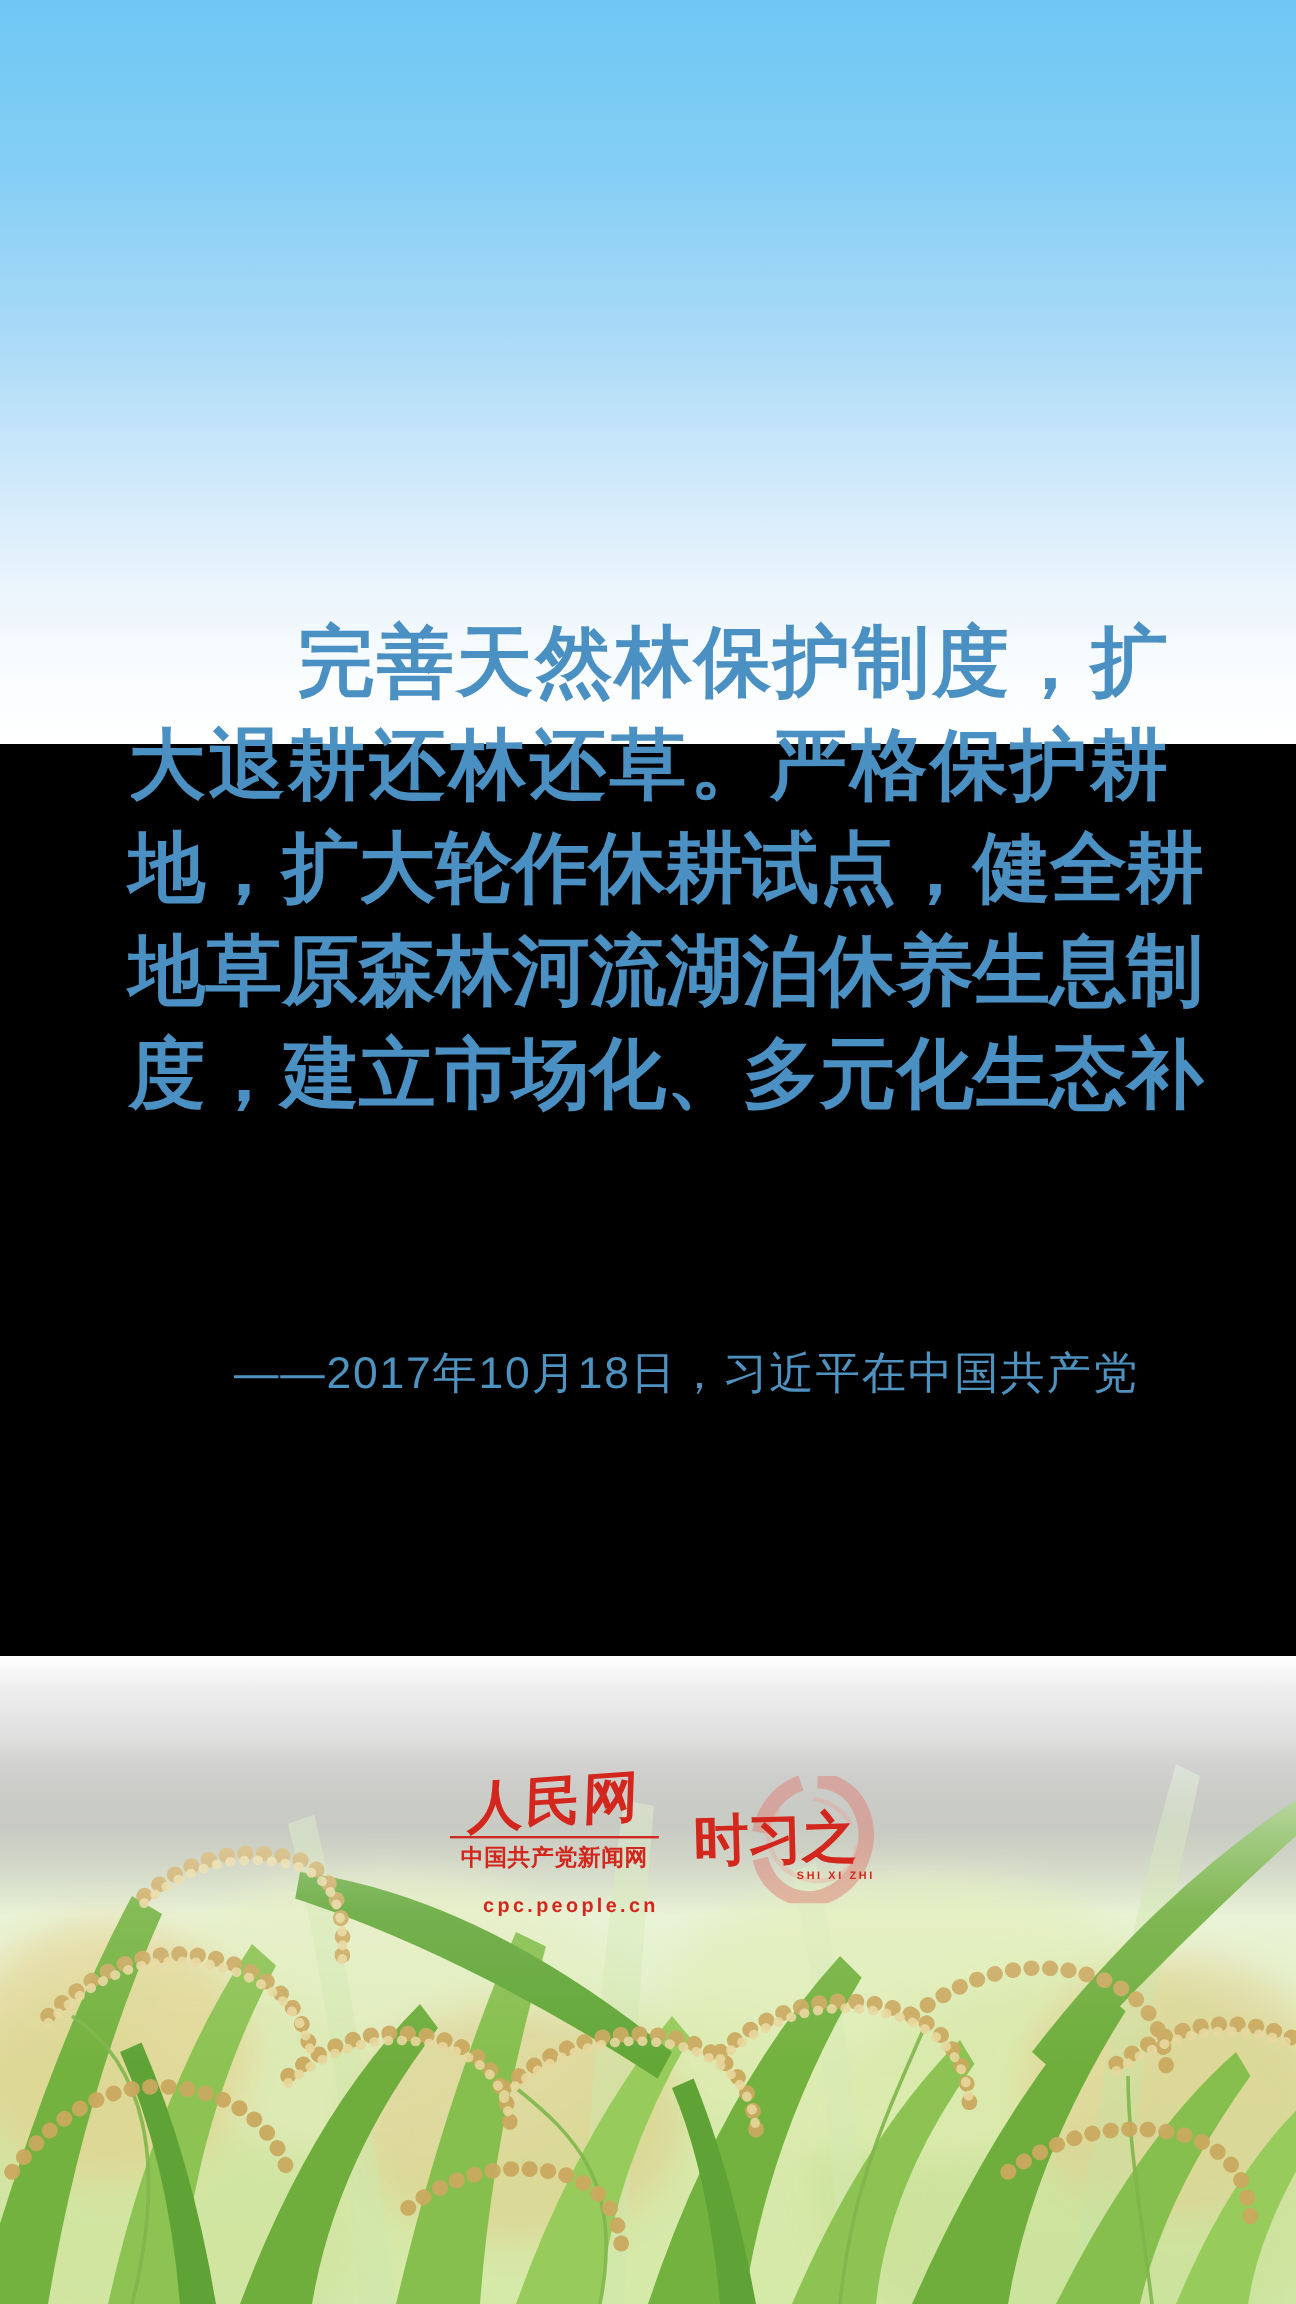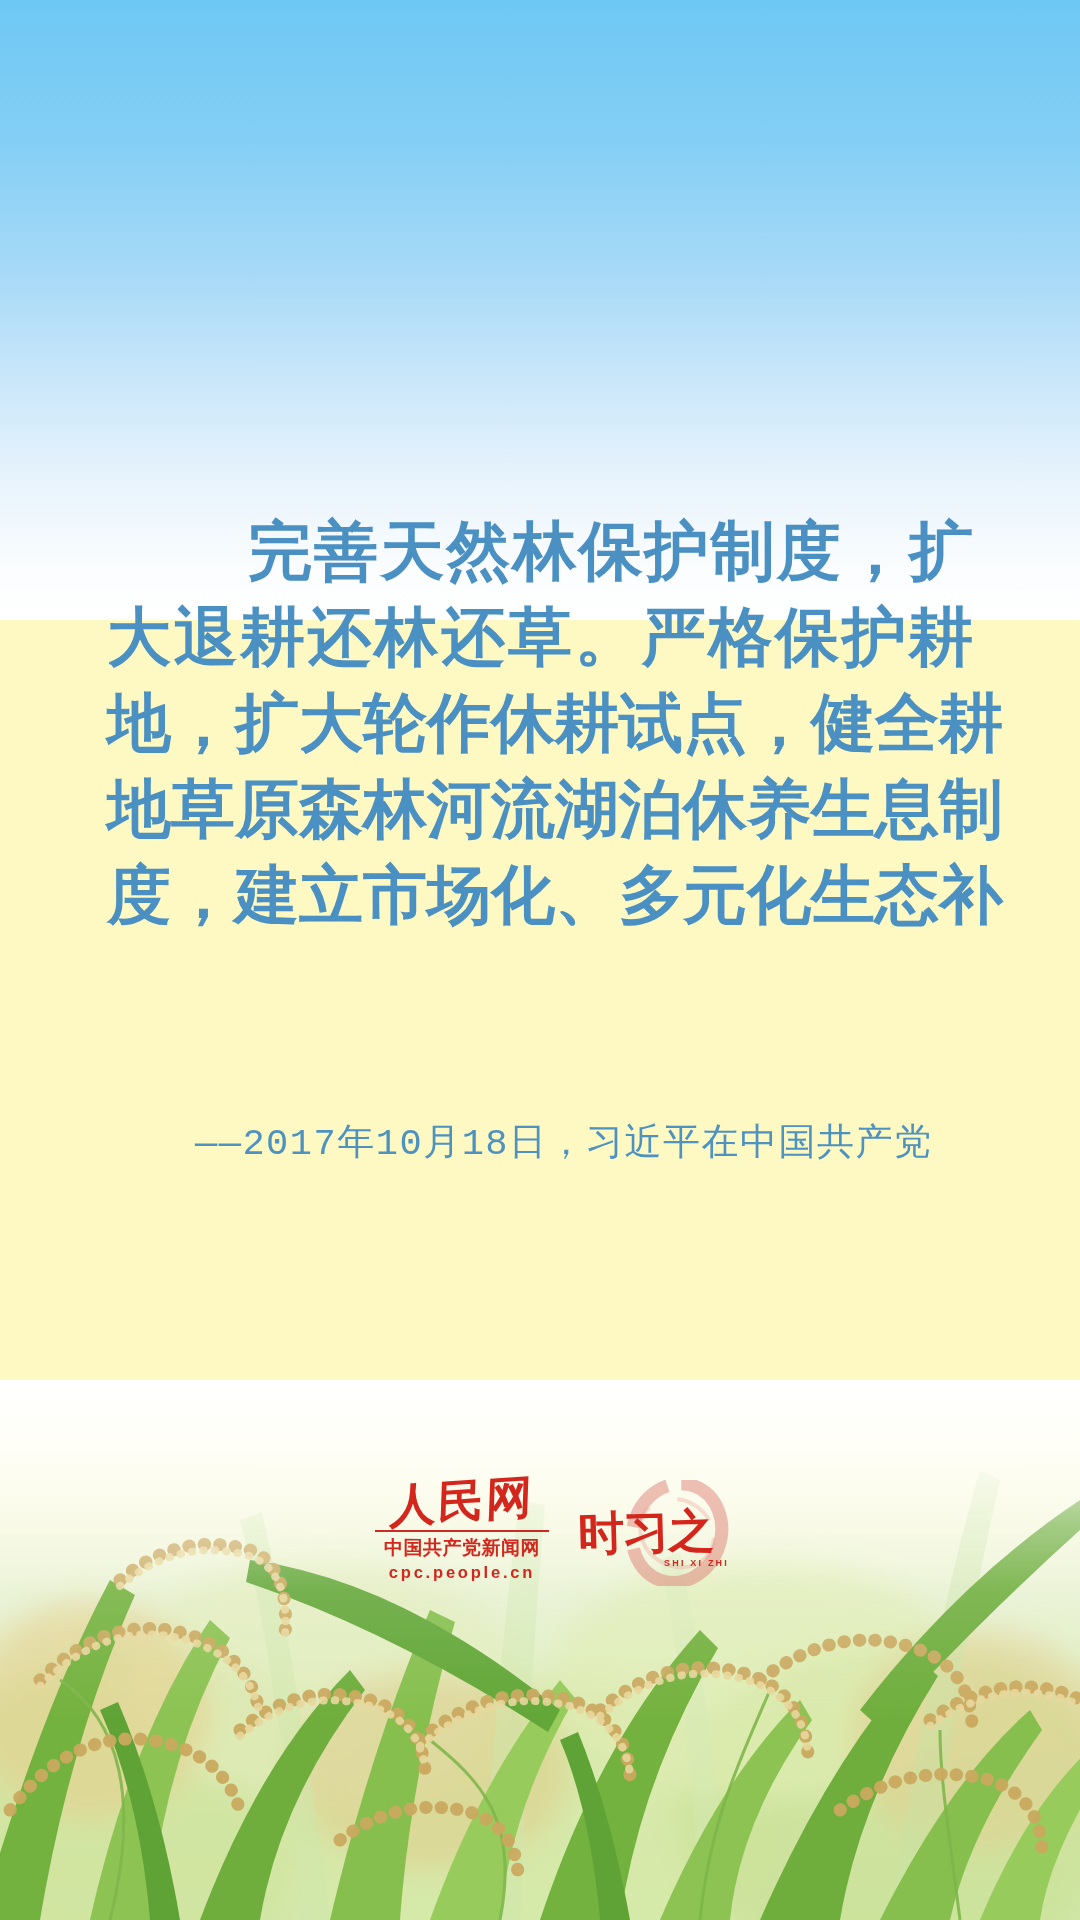--- a/index.html
+++ b/index.html
@@ -1,21 +1,21 @@
 <!DOCTYPE html>
 <html><head>
 <meta charset="utf-8">
 <style>
   html, body { margin: 0; padding: 0; background: #ffffff; }
   .poster {
     position: relative;
     width: 1080px;
     height: 1920px;
     overflow: hidden;
-    background: #fef9c3;
+    background: #000000;
     font-family: "Liberation Sans", sans-serif;
   }
 
   
   .sky {
     position: absolute;
     left: 0; top: 0;
     width: 1080px; height: 620px;
     background: linear-gradient(180deg,
       #6ec8f4 0%,
@@ -50,21 +50,20 @@
   
   .attribution {
     position: absolute;
     left: 107px; top: 1118px;
     width: 872px;
     color: #4e92c0;
     font-size: 37px;
     font-weight: 400;
     line-height: 53px;
     letter-spacing: 1.5px;
-    font-family: Liberation Mono, monospace;
   }
   .attribution .indent { padding-left: 88px; }
 
   
   .logo-people {
     position: absolute;
     left: 375px; top: 1474px;
     width: 174px;
     text-align: center;
     color: #d3261c;
@@ -84,22 +83,23 @@
   .people-cpc {
     font-size: 19px;
     font-weight: 800;
     letter-spacing: 0.5px;
     white-space: nowrap;
   }
   .people-url {
     font-size: 16.5px;
     font-weight: 700;
     letter-spacing: 2.8px;
-    margin-top: 2px;
-    white-space: nowrap;
+    margin-top: 18px;
+    white-space: nowrap;
+    text-align: right;
   }
 
   .logo-shixizhi {
     position: absolute;
     left: 578px; top: 1478px;
     width: 165px; height: 115px;
     color: #d3261c;
   }
   .sxz-ring {
     position: absolute;

